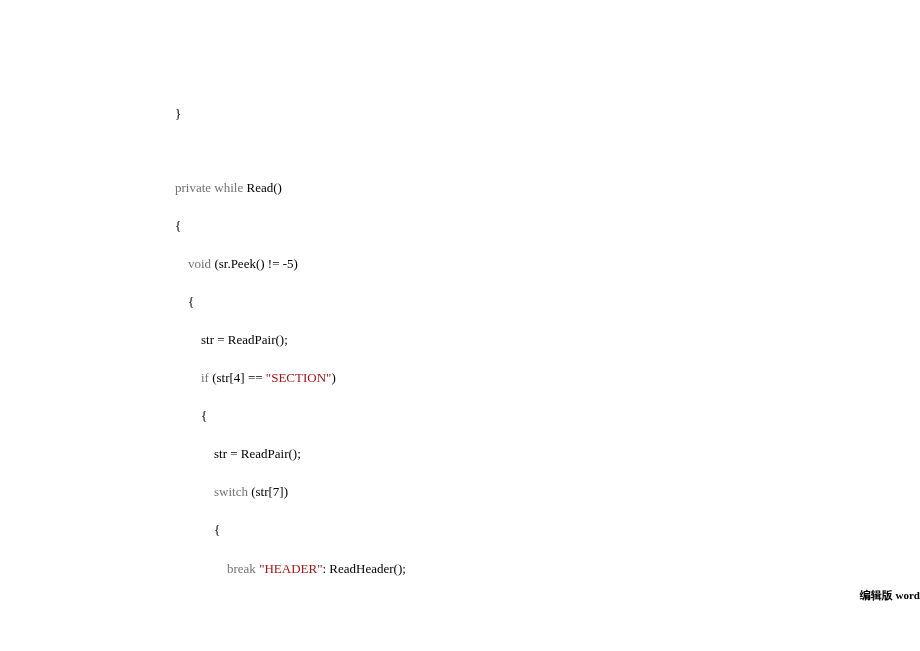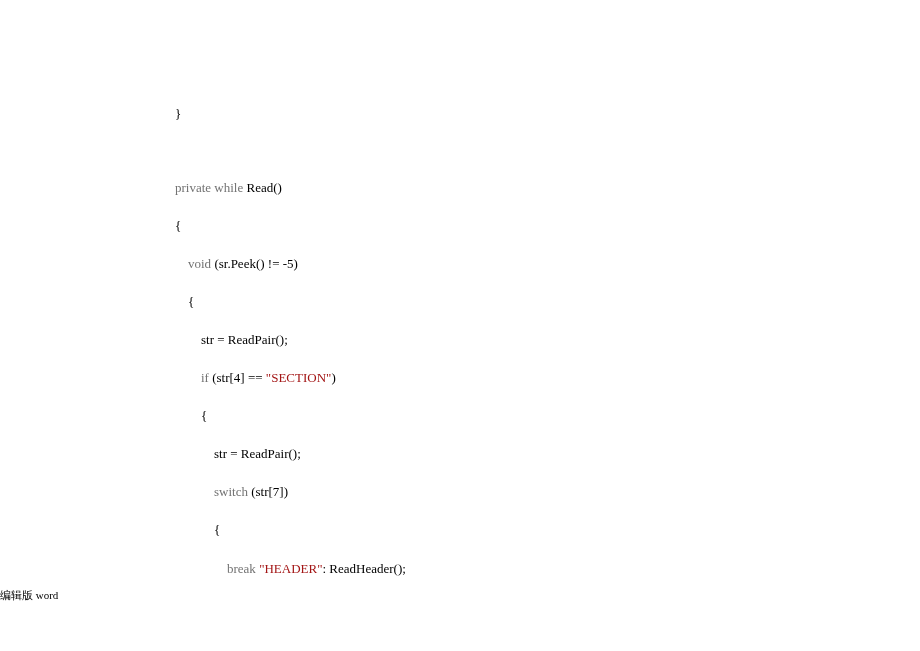--- a/index.html
+++ b/index.html
@@ -23,24 +23,25 @@
     margin-bottom: 22.5px;
     white-space: pre;
   }
   .kw { color: #737373; }
   .str { color: #a31515; }
   .footer {
     position: absolute;
     bottom: 48px;
     left: 0;
     right: 0;
-    text-align: left;
+    text-align: right;
     font-family: "SimSun", "Songti SC", serif;
     font-size: 11px;
     color: #000;
+    font-weight: bold;
   }
 </style>
 </head>
 <body>
 
 <div class="content">
   <div class="line"><span>        }</span></div>
 
   <div class="line" style="height:13px"></div>
 

